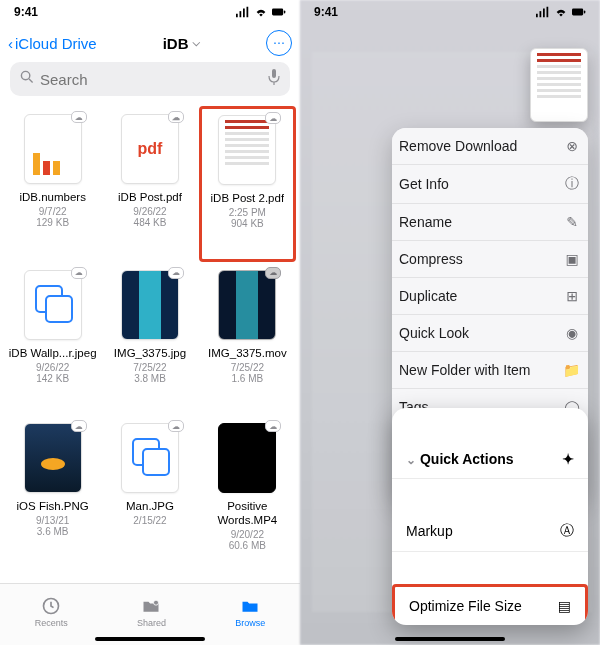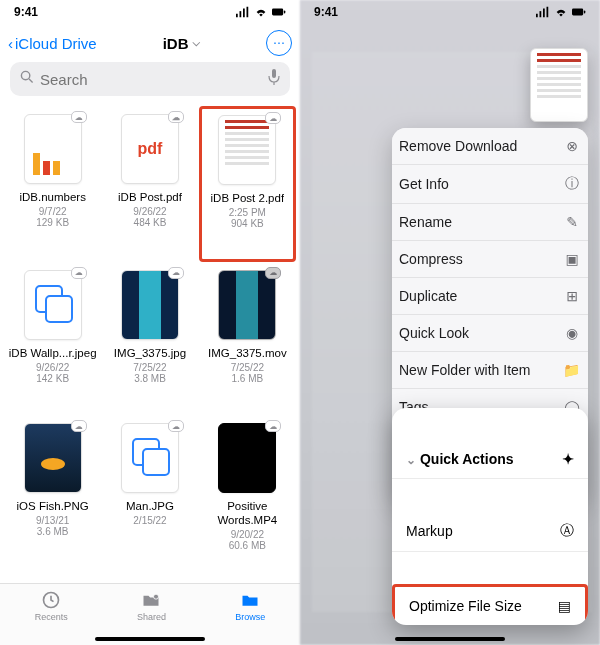--- a/index.html
+++ b/index.html
@@ -41,21 +41,21 @@
   .thumb.doc::before { content:""; position:absolute; top:4px; left:6px; right:6px; height:3px; background:#c0392b; box-shadow: 0 6px 0 #c0392b, 0 12px 0 #e0e0e0, 0 18px 0 #e0e0e0, 0 24px 0 #e0e0e0, 0 30px 0 #e0e0e0, 0 36px 0 #e0e0e0, 0 42px 0 #e0e0e0; }
   .thumb.dupe { background:#fff; }
   .thumb.dupe::before { content:""; position:absolute; width:24px; height:24px; border:2px solid #2a83ff; border-radius:5px; background:#fff; left:10px; top:14px; }
   .thumb.dupe::after { content:""; position:absolute; width:24px; height:24px; border:2px solid #2a83ff; border-radius:5px; background:#fff; left:20px; top:24px; }
   .thumb.photo1 { background: linear-gradient(90deg,#0b2547 0%, #0b2547 30%, #2fb0c7 30%, #2fb0c7 70%, #0b2547 70%); }
   .thumb.photo2 { background: linear-gradient(90deg,#0a1d38 0%, #0a1d38 30%, #2fb0c7 30%, #2fb0c7 70%, #0a1d38 70%); filter: brightness(0.8); }
   .thumb.fish { background: linear-gradient(180deg,#1d3a5f 0%, #0a1a2a 100%); }
   .thumb.fish::after{ content:""; position:absolute; width:24px; height:12px; background:#f5a623; border-radius:50% 50% 50% 50%; top:34px; left:16px; }
   .thumb.black { background:#000; border-color:#000; }
   
-  .tabbar { height:62px; border-top:1px solid #e0e0e0; background:#fafafad0; display:flex; justify-content:space-around; align-items:flex-start; padding-top:6px; }
+  .tabbar { height:62px; border-top:1px solid #e0e0e0; background:#fafafad0; display:flex; justify-content:space-around; align-items:flex-start; padding-top:12px; }
   .tab { display:flex; flex-direction:column; align-items:center; font-size:9px; color:#8e8e93; gap:2px; }
   .tab.active { color:#007aff; }
   .tab svg { width:22px; height:20px; }
   .home-ind { position:absolute; bottom:4px; left:50%; transform:translateX(-50%); width:110px; height:4px; background:#000; border-radius:3px; }
   
   .float-thumb { position:absolute; top:48px; right:12px; width:58px; height:74px; background:#fff; border:1px solid #ddd; border-radius:6px; box-shadow:0 6px 16px rgba(0,0,0,0.25); z-index:6; }
   .float-thumb::before { content:""; position:absolute; top:4px; left:6px; right:6px; height:3px; background:#c0392b; box-shadow: 0 6px 0 #c0392b, 0 12px 0 #e0e0e0, 0 18px 0 #e0e0e0, 0 24px 0 #e0e0e0, 0 30px 0 #e0e0e0, 0 36px 0 #e0e0e0, 0 42px 0 #e0e0e0; }
   
   .menu { position:absolute; top:128px; right:12px; width:196px; background:#f2f2f5; border-radius:14px; overflow:hidden; z-index:7; box-shadow:0 8px 24px rgba(0,0,0,0.22); }
   .menu-item { display:flex; justify-content:space-between; align-items:center; padding: 10px 7px; font-size:14px; color:#1c1c1e; border-bottom:0.5px solid rgba(0,0,0,0.08); background:#f6f6f8; }

